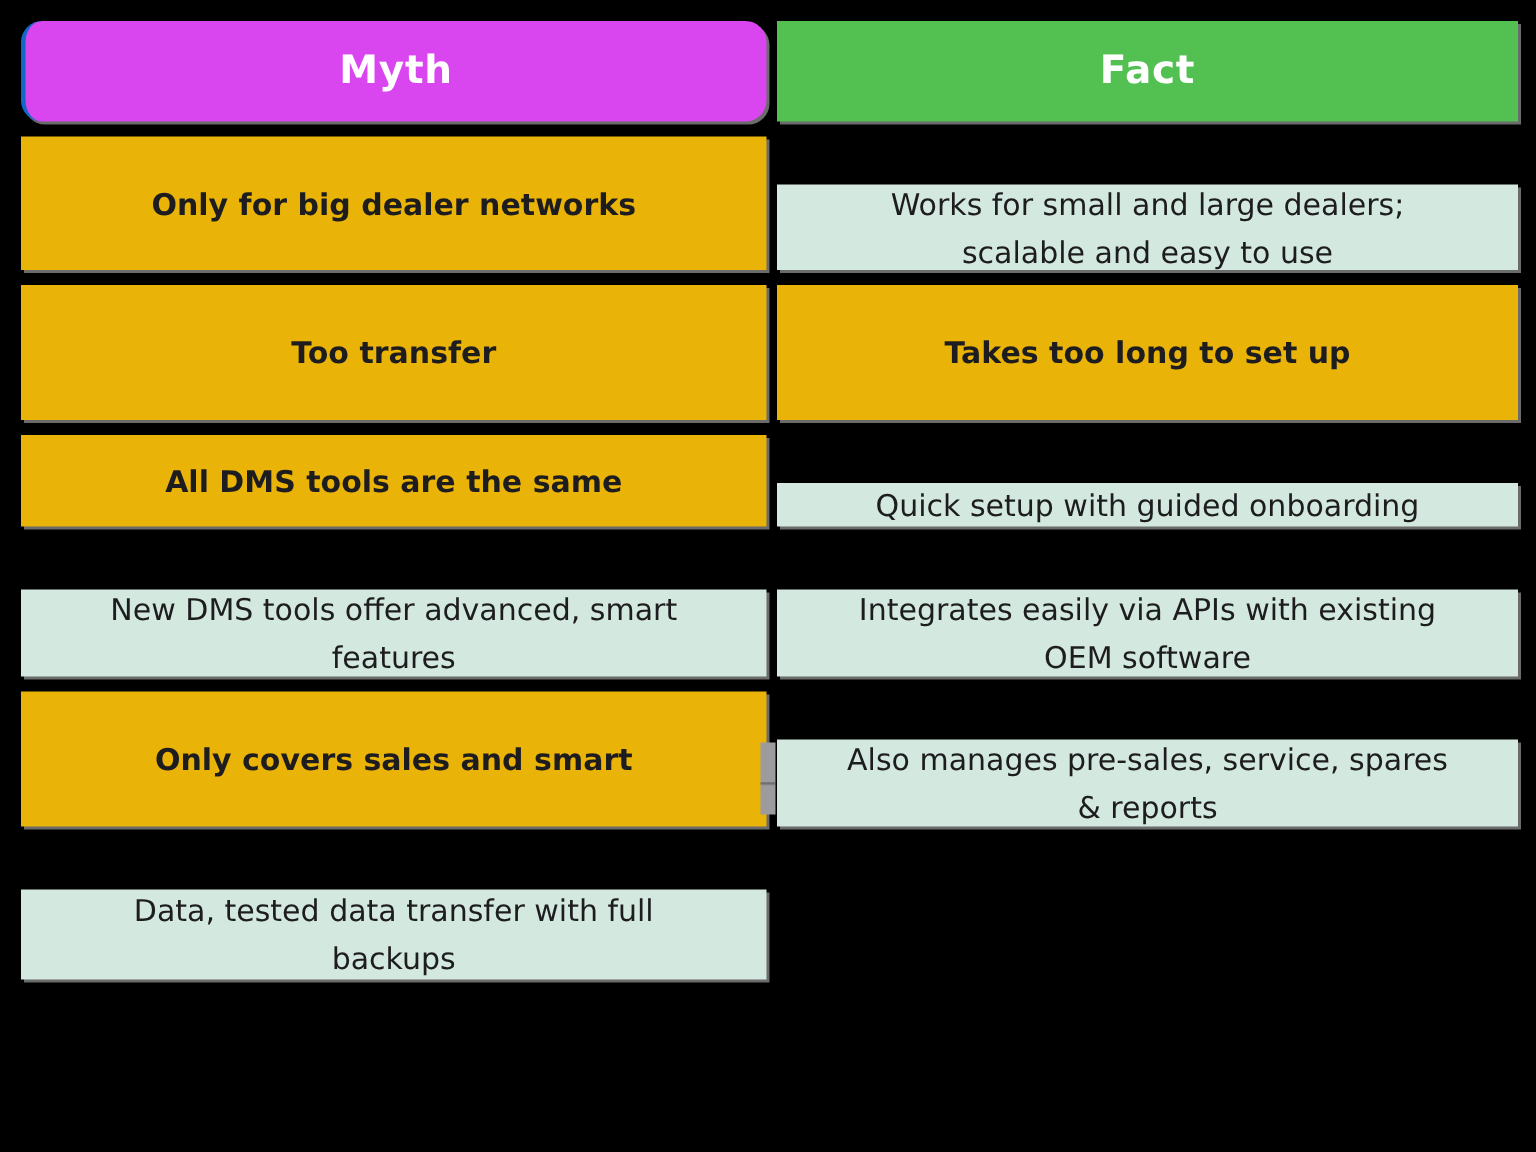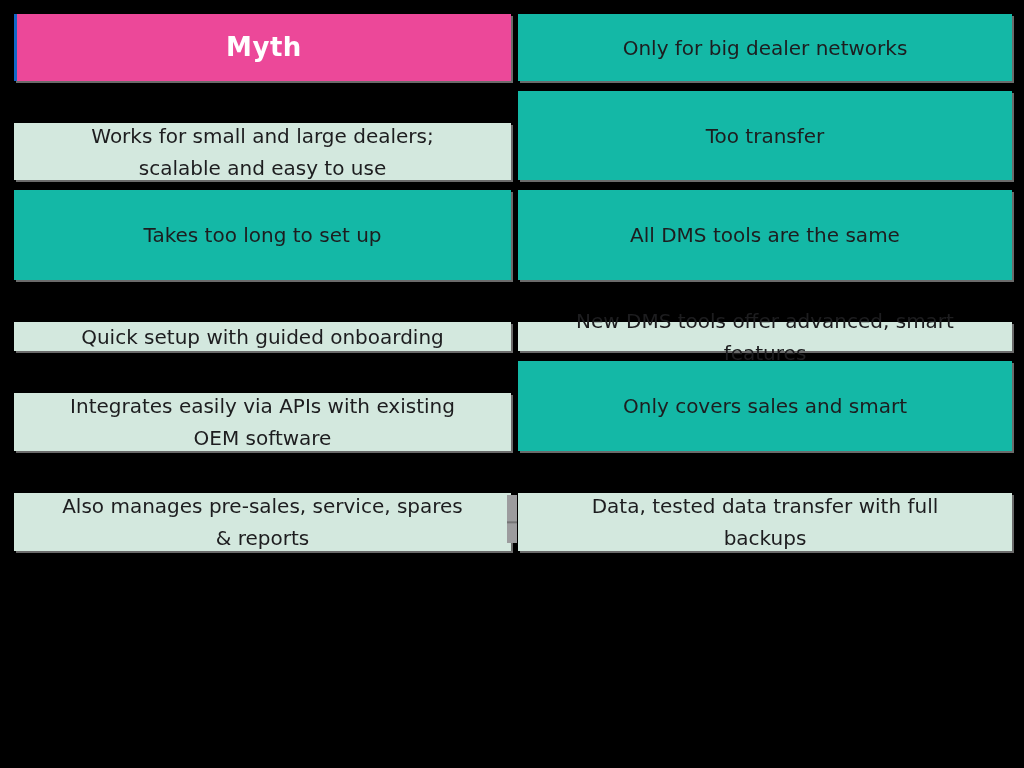--- a/index.html
+++ b/index.html
@@ -39,30 +39,32 @@
     white-space: pre-line;
     line-height: 1.6;
   }
   .header {
     font-weight: bold;
     font-size: 26px;
     color: #ffffff;
     letter-spacing: 0.5px;
   }
   .myth-header {
-    background: #ec4899;
+    background: #d946ef;
     border-left: 3px solid #1168c6;
+    border-radius: 14px;
   }
   .fact-header {
     background: #53c152;
   }
   .myth-cell {
-    background: #14b8a6;
+    background: #eab308;
     color: #1d1d1f;
     font-size: 20px;
+    font-weight: bold;
   }
   .fact-cell {
     background: #d3e8de;
     color: #1d1d1f;
     font-size: 20px;
     margin-top: 32px;
   }
   .scrollbar-artifact {
     position: absolute;
     left: 507px;
@@ -82,20 +84,23 @@
   }
 </style>
 </head>
 <body>
 
 <div class="canvas">
   <div class="grid">
 
     <div class="cell header myth-header">
       <span class="txt">Myth</span>
+    </div>
+    <div class="cell header fact-header">
+      <span class="txt">Fact</span>
     </div>
 
     <div class="cell myth-cell">
       <span class="txt">Only for big dealer networks</span>
     </div>
     <div class="cell fact-cell">
       <span class="txt">Works for small and large dealers;
 scalable and easy to use</span>
     </div>
 

